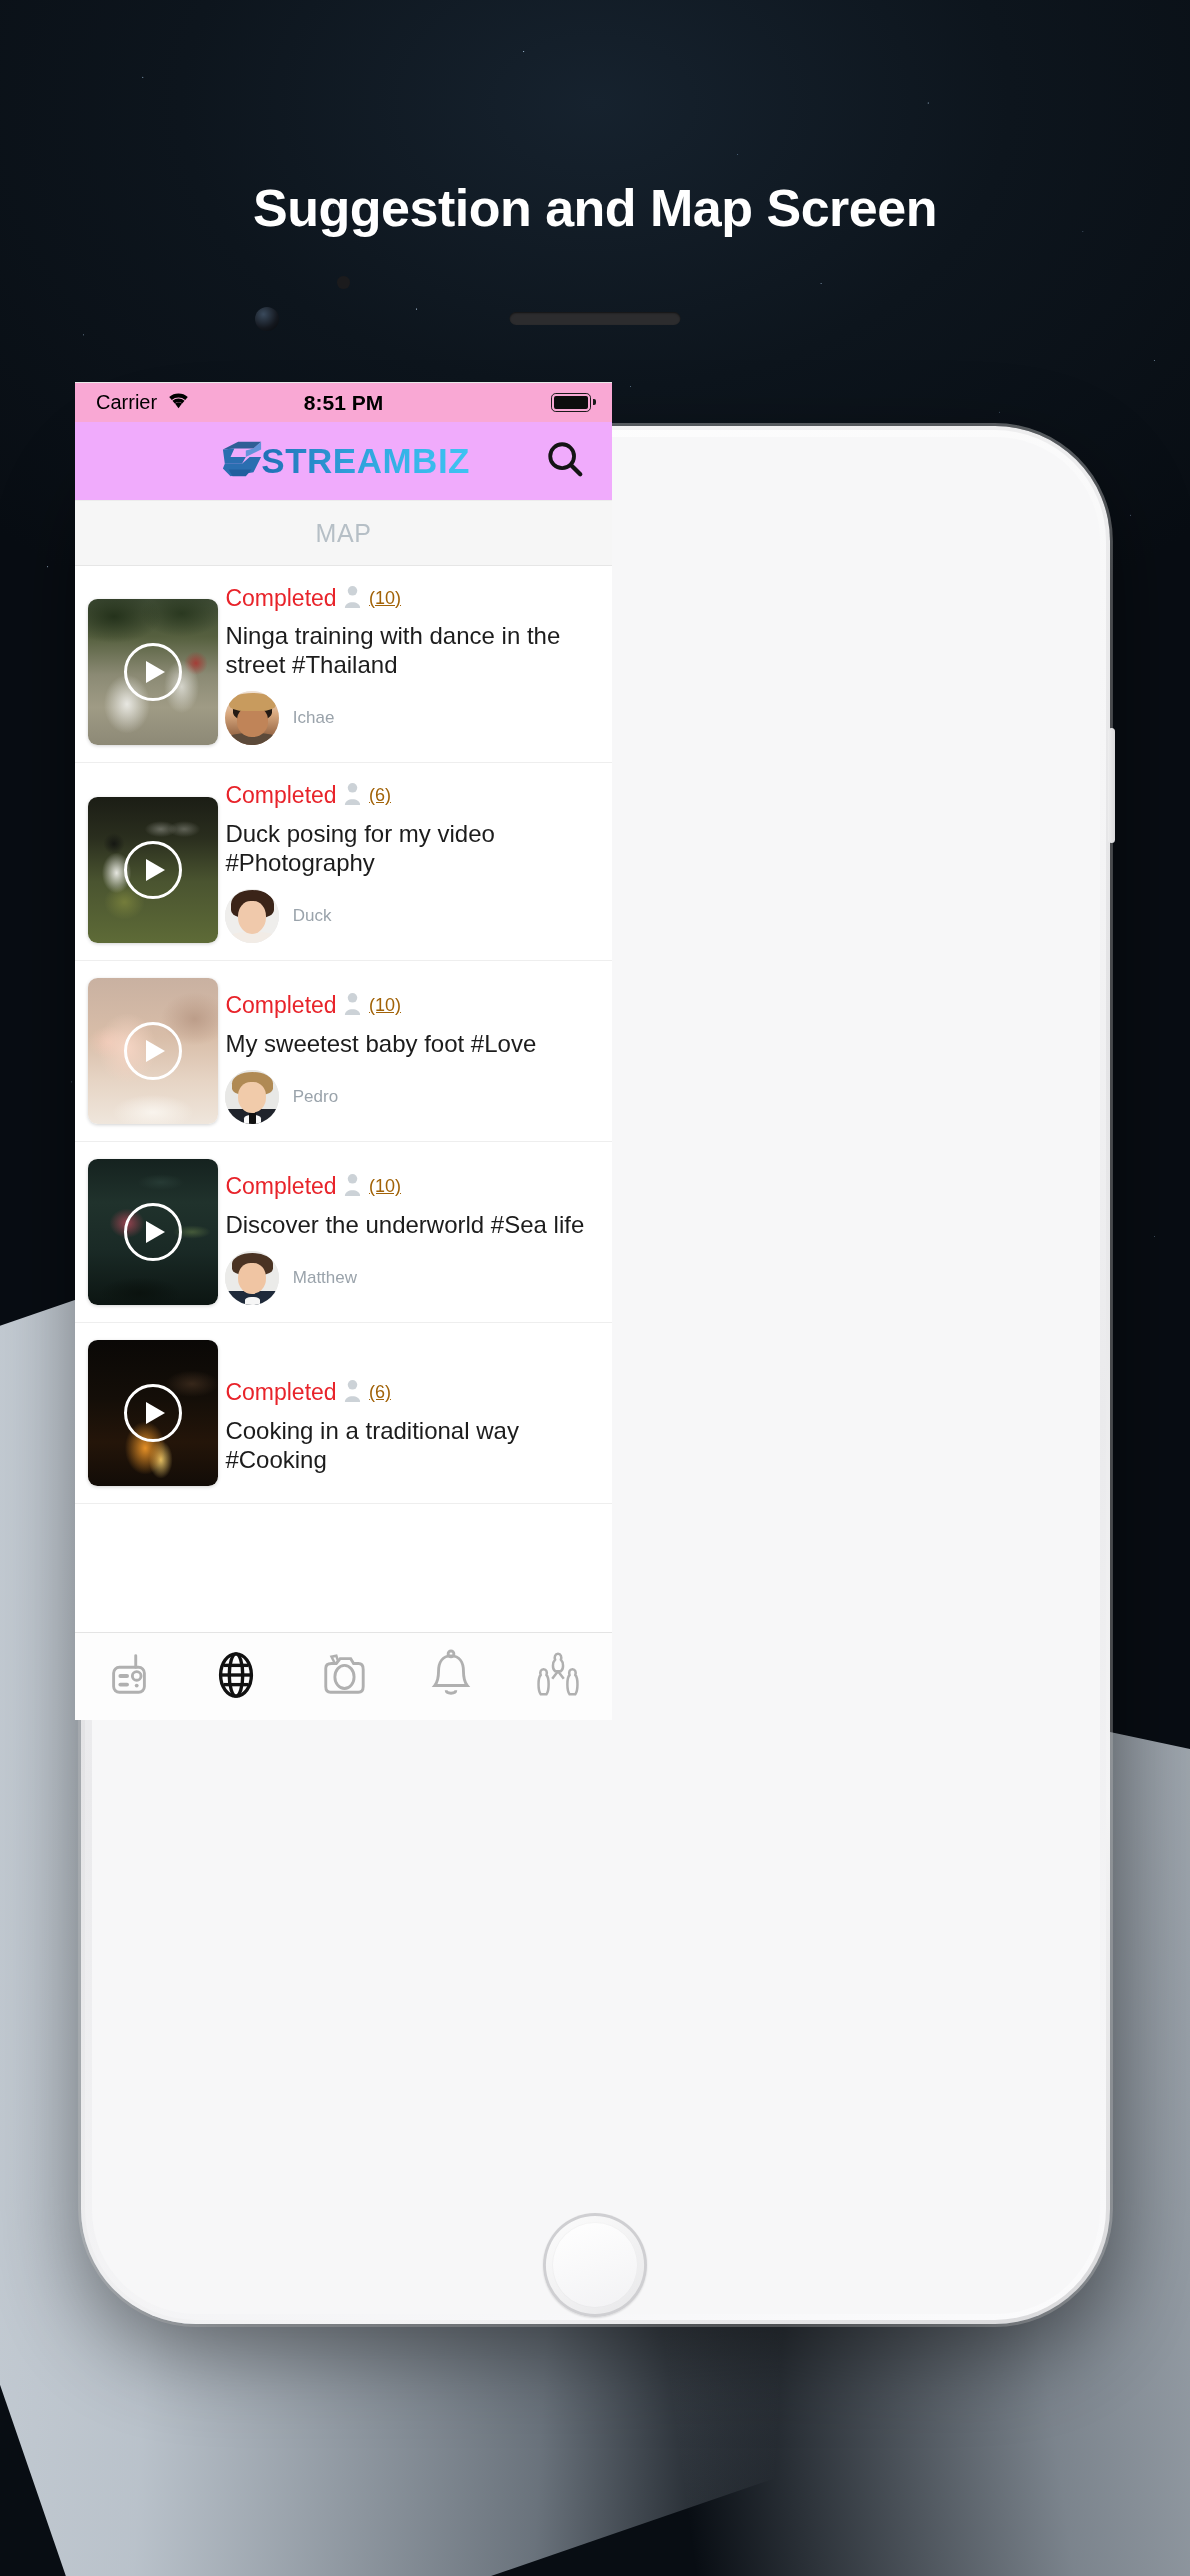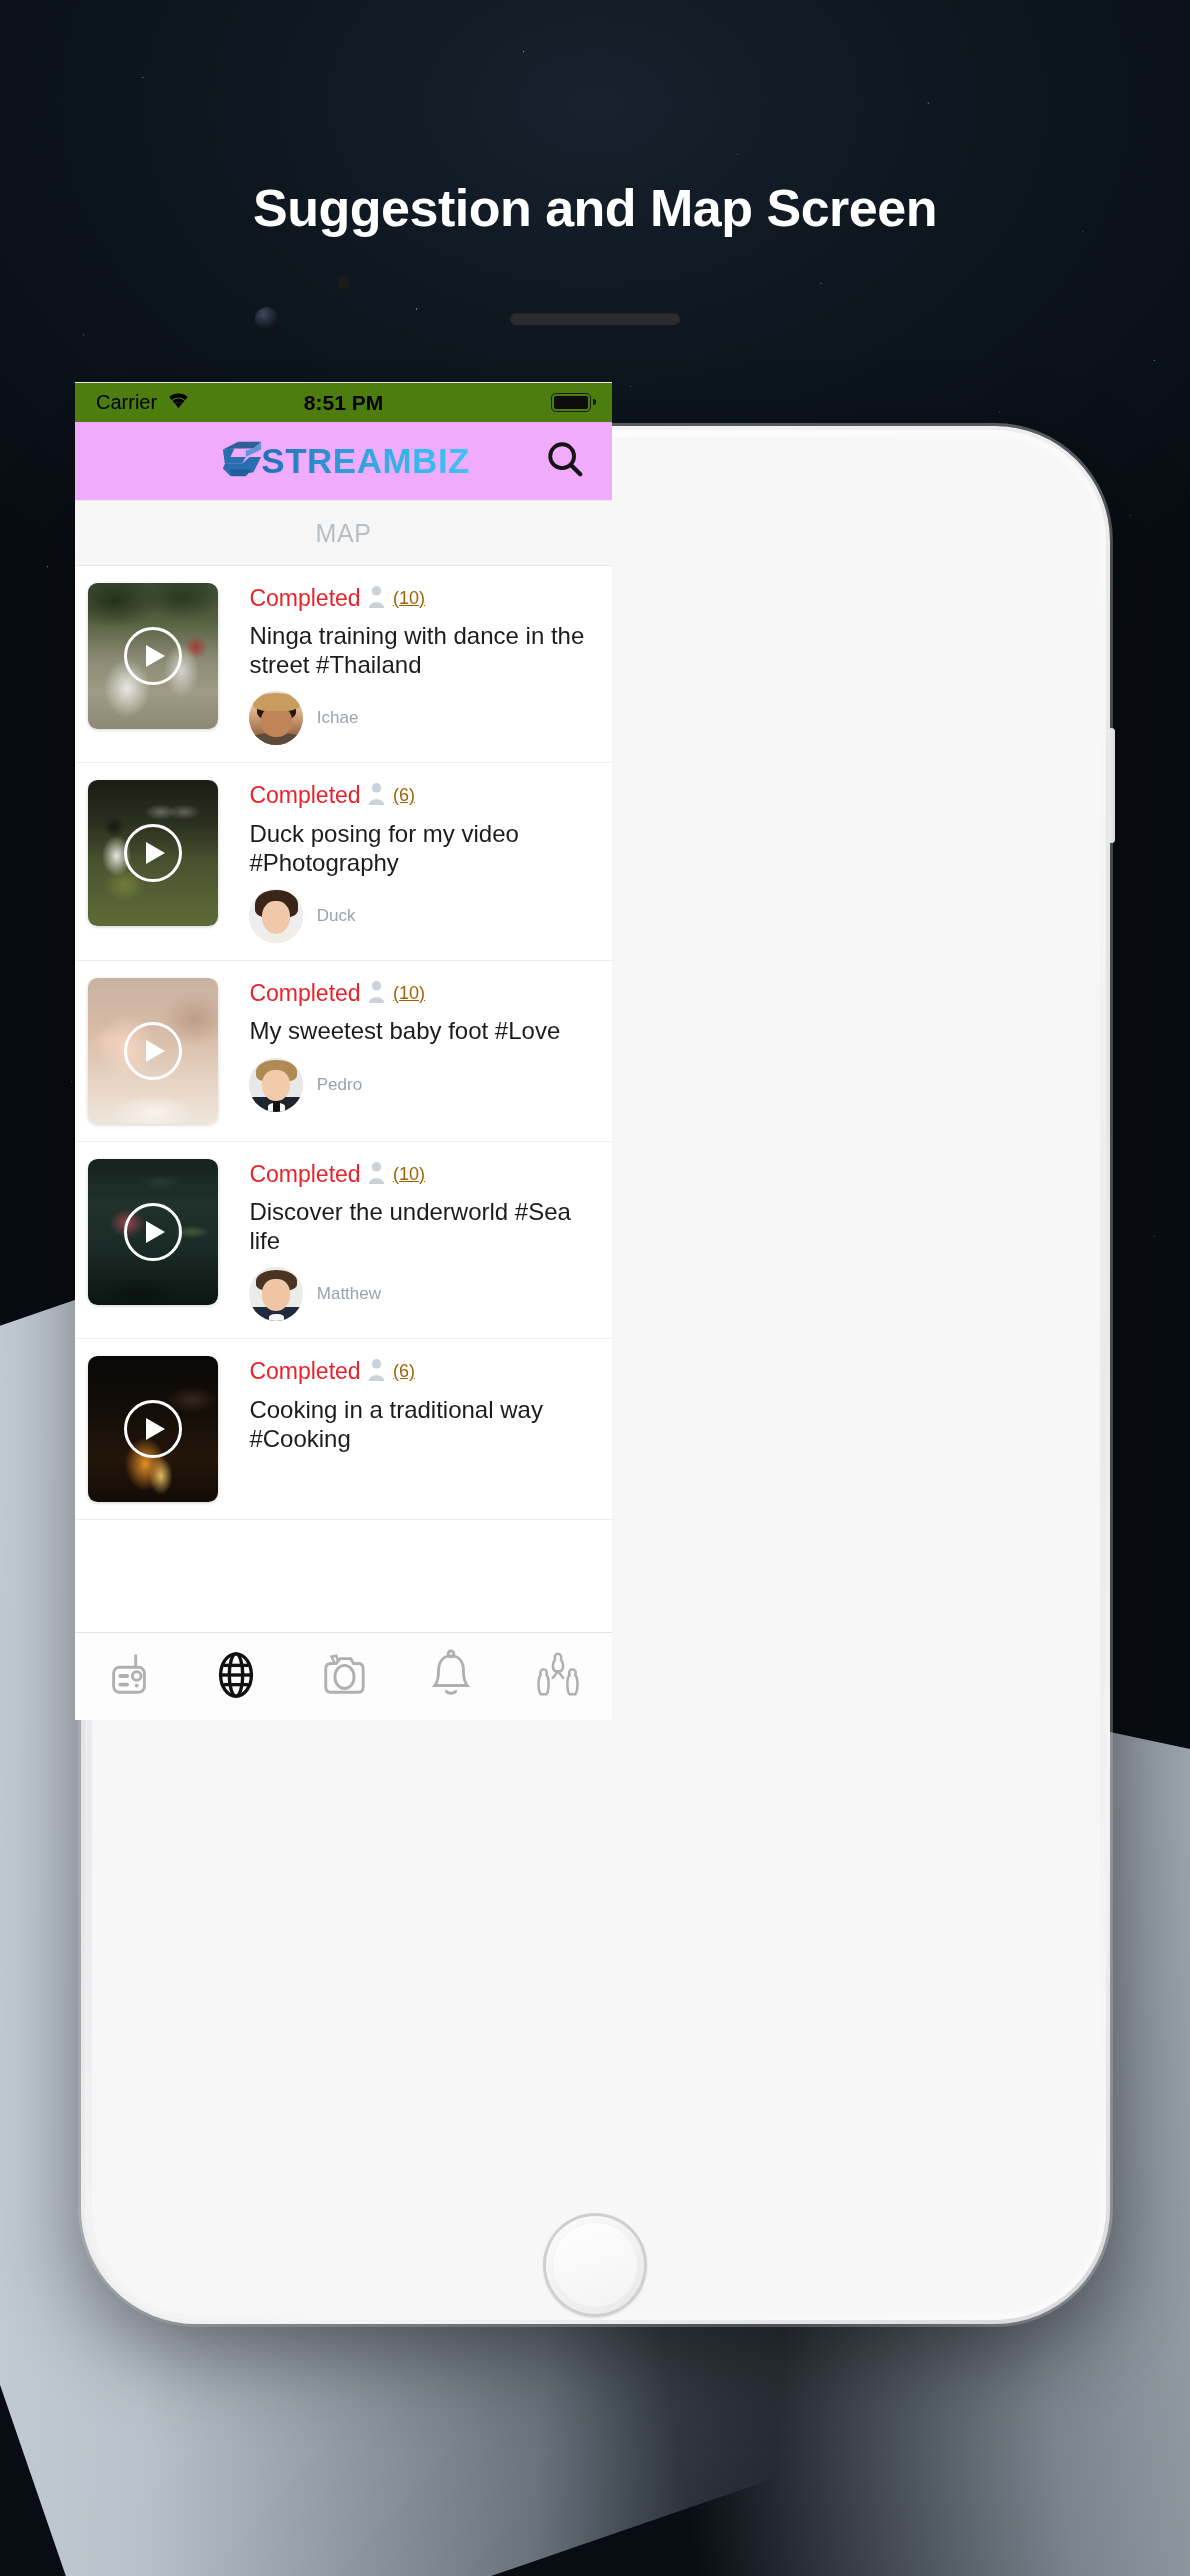--- a/index.html
+++ b/index.html
@@ -179,21 +179,21 @@
     overflow: hidden;
     z-index: 9;
   }
 
   
   .statusbar {
     height: 40px;
     display: flex;
     align-items: center;
     padding: 0 21px;
-    background: #4d7c0f;
+    background: #f9a8d4;
     border-top: 1px solid #e8e8e8;
     position: relative;
   }
   .sb-left { display: flex; align-items: center; gap: 8.6px; font-size: 20px; color: #000; }
   .sb-center {
     position: absolute; left: 0; right: 0;
     text-align: center; font-size: 21px; font-weight: bold; color: #000;
     pointer-events: none;
   }
   .sb-right { margin-left: auto; display: flex; align-items: center; }
@@ -272,24 +272,25 @@
 
   
   .list {
     height: 1066px;
     background: #fff;
     overflow: hidden;
   }
   .card {
     display: flex;
     padding: 17px 15.3px 17px 13.4px;
-    gap: 31px;
+    gap: 7px;
     border-bottom: 1px solid #eeeeee;
     background: #fff;
     cursor: pointer;
+    align-items: flex-end;
   }
   .thumb {
     position: relative;
     width: 130px; height: 146px;
     border-radius: 9.6px;
     flex: 0 0 auto;
     overflow: hidden;
     box-shadow: 0 1px 3.8px rgba(0,0,0,.18);
   }
   .thumb .scene { position: absolute; inset: 0; }

